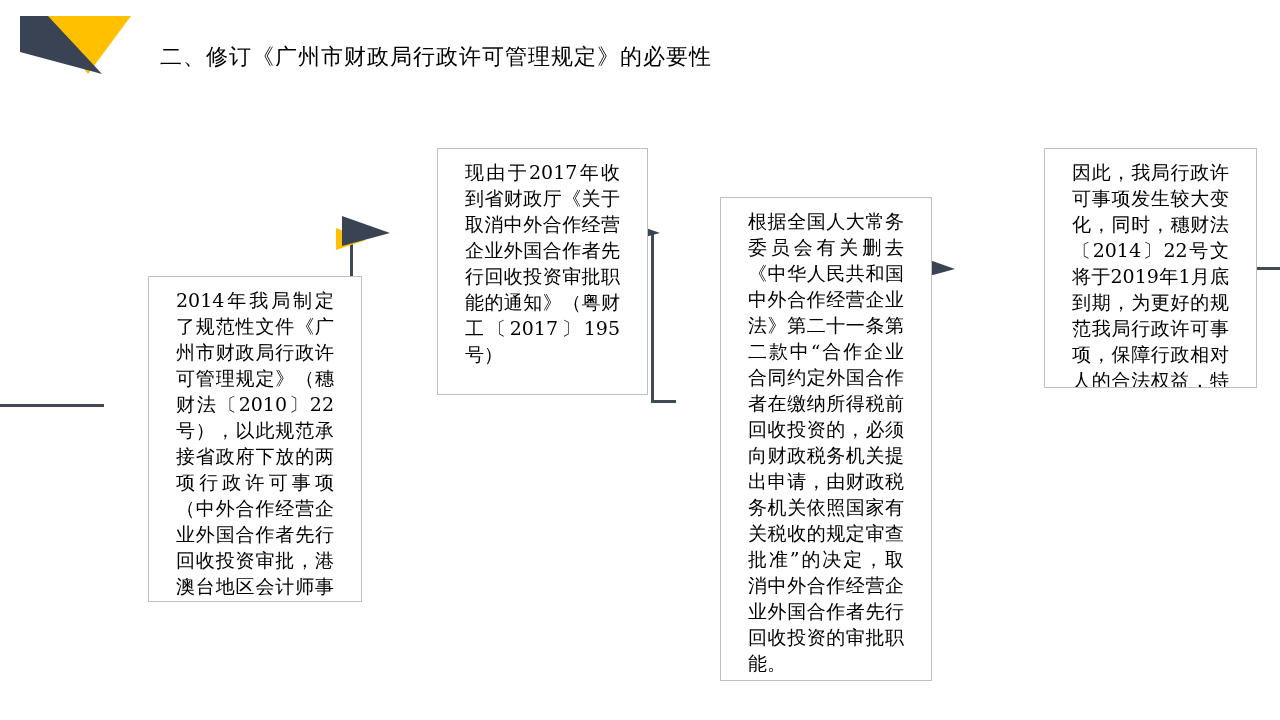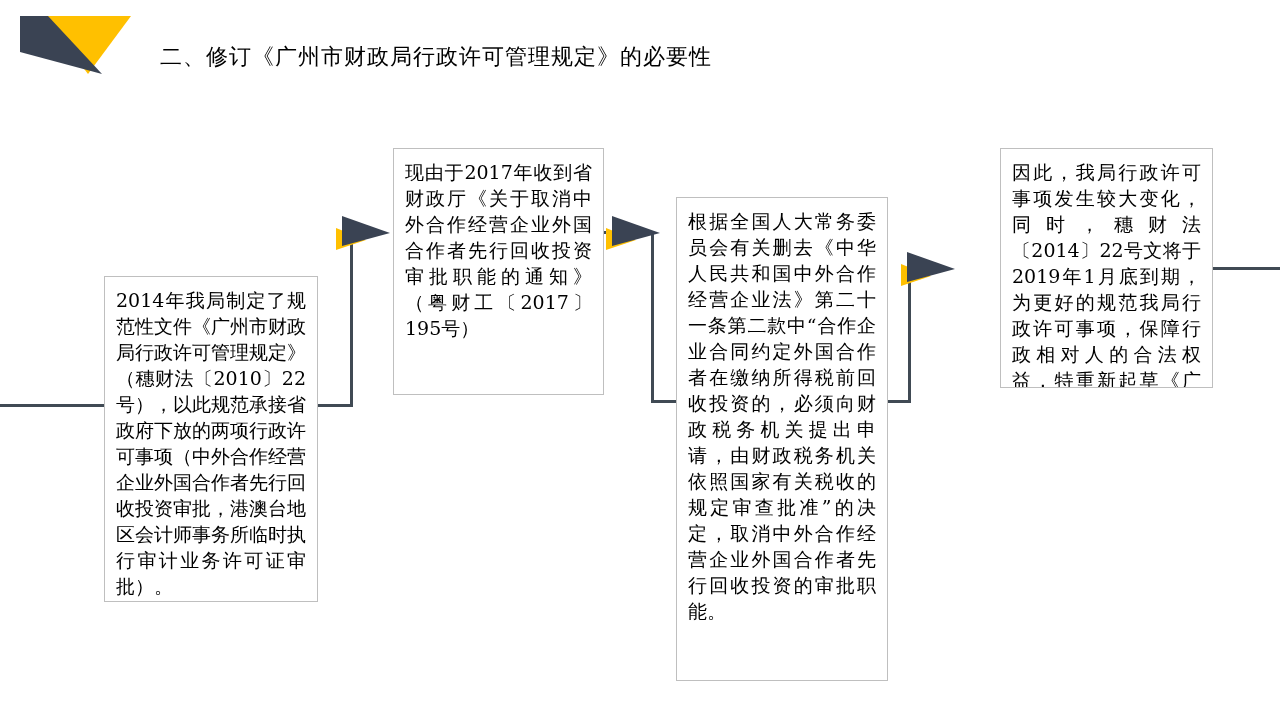--- a/index.html
+++ b/index.html
@@ -22,26 +22,27 @@
     font-size: 22px;
     font-weight: normal;
     letter-spacing: 1px;
     white-space: nowrap;
   }
 
   .box {
     position: absolute;
     background: #ffffff;
     border: 1px solid #bfbfbf;
-    padding: 10px 11px;
+    padding: 10px 27px;
     font-size: 19px;
     line-height: 26px;
     text-align: justify;
     text-align-last: left;
     overflow: hidden;
+    margin-left: 44px;
   }
 
   .line { position: absolute; background: #404a54; }
 
   .arrow { position: absolute; }
 </style>
 </head>
 <body>
 
 <div class="slide">

